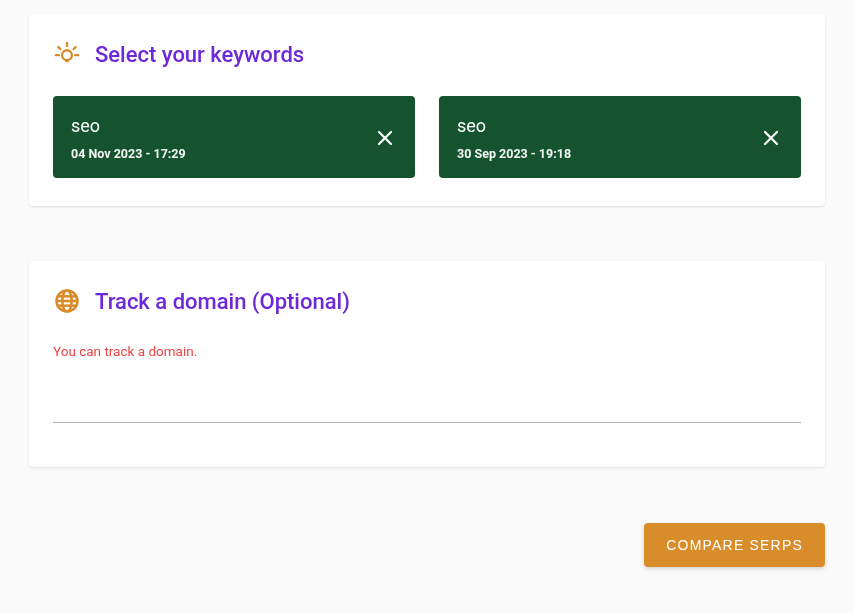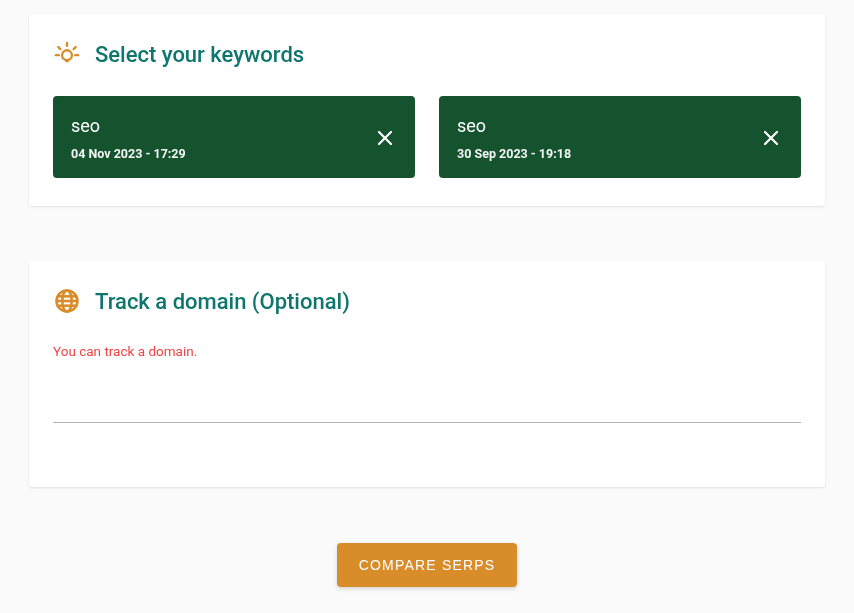--- a/index.html
+++ b/index.html
@@ -23,21 +23,21 @@
     }
     .card-header {
       display: flex;
       align-items: center;
       gap: 14px;
       margin-bottom: 28px;
     }
     .card-title {
       font-size: 22px;
       font-weight: 500;
-      color: #0f766e;
+      color: #6d28d9;
     }
     .icon-wrap {
       width: 28px;
       height: 28px;
       display: flex;
       align-items: center;
       justify-content: center;
     }
     .keyword-chips {
       display: flex;
@@ -84,26 +84,26 @@
     .domain-input {
       width: 100%;
       border: none;
       border-bottom: 1px solid rgba(0,0,0,0.3);
       font-size: 15px;
       padding: 6px 0;
       outline: none;
       background: transparent;
     }
     .card2 {
-      padding-bottom: 64px;
+      padding-bottom: 44px;
       margin-bottom: 56px;
     }
     .compare-wrap {
       display: flex;
-      justify-content: center;
+      justify-content: flex-end;
     }
     .compare-btn {
       background: #d88c2a;
       color: #fff;
       border: none;
       border-radius: 4px;
       padding: 14px 22px;
       font-size: 14px;
       font-weight: 500;
       letter-spacing: 1.2px;

